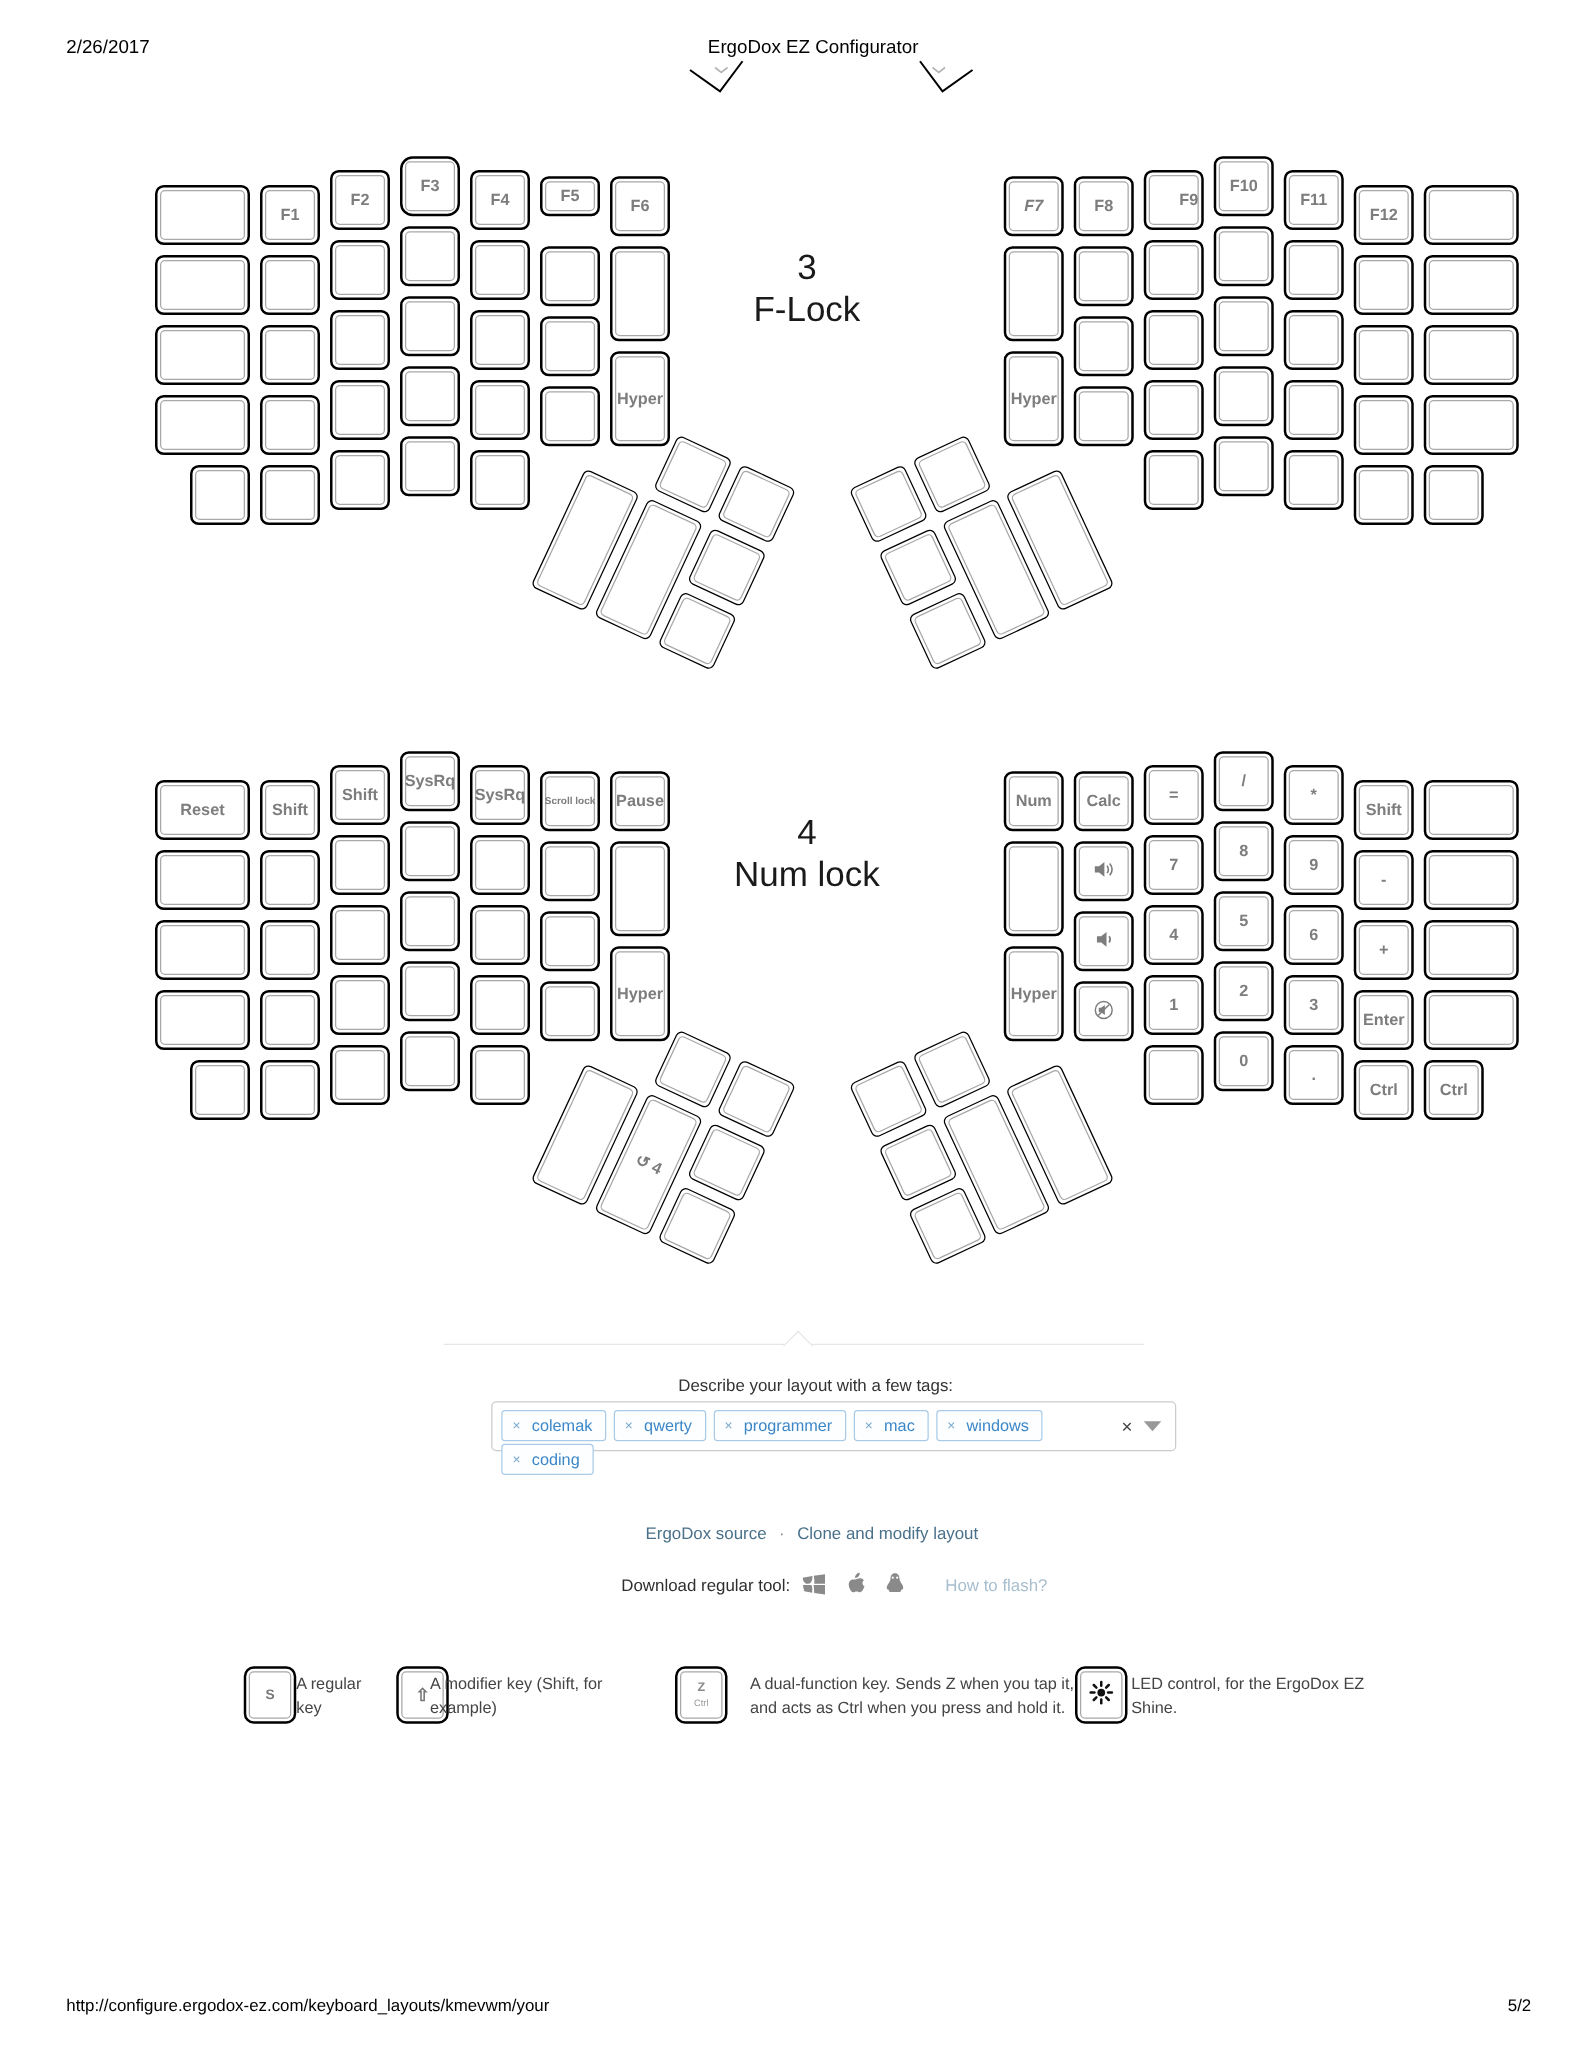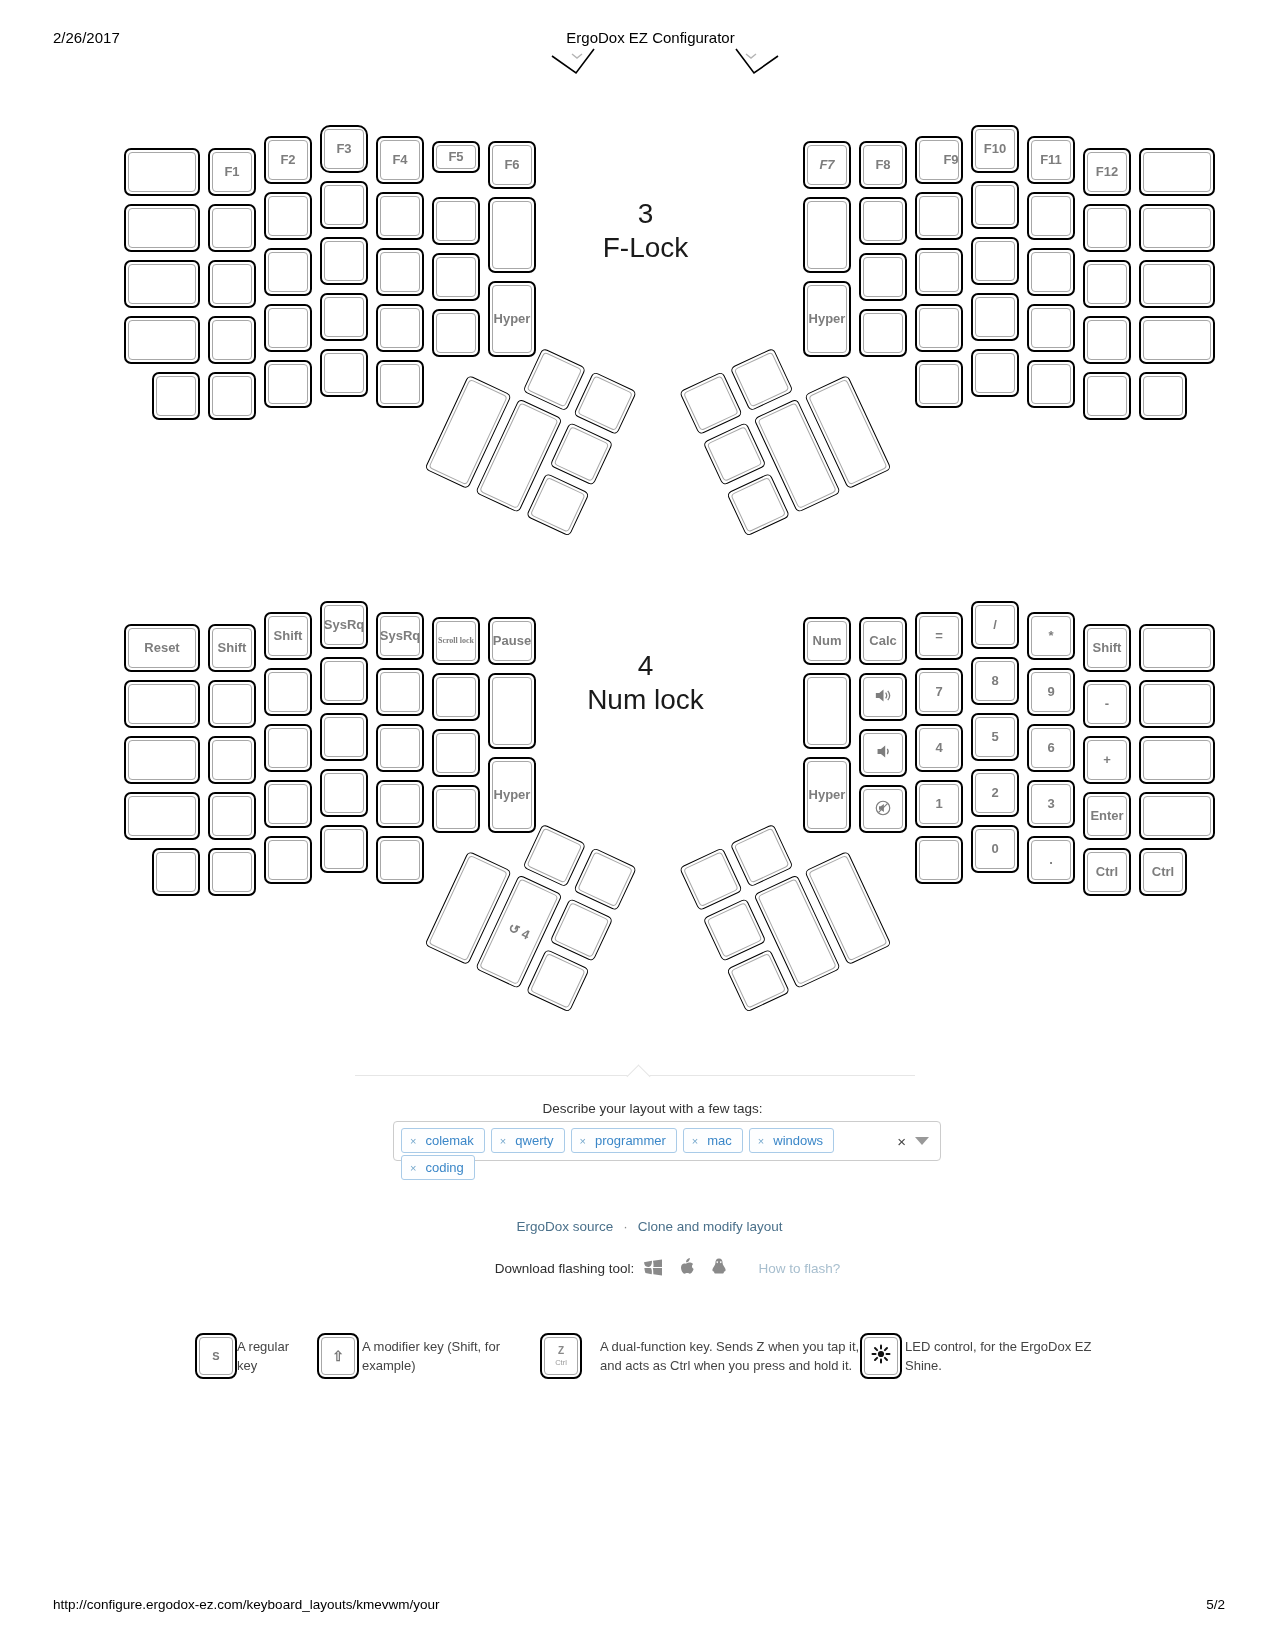--- a/index.html
+++ b/index.html
@@ -10,21 +10,21 @@
   .hdr-date{left:53px;}
   .hdr-title{left:0;width:1275px;text-align:center;transform:translateX(13px);}
 
   .cutoff{position:absolute;top:42px;}
 
   
   .key{position:absolute;background:#fff;border:2.5px solid #000;border-radius:7px;
        box-sizing:border-box;display:flex;align-items:center;justify-content:center;}
   .key::after{content:"";position:absolute;inset:2px;border:1px solid #a8a8a8;border-radius:4px;pointer-events:none;}
   .klabel{position:relative;z-index:1;font-weight:bold;color:#7d7d7d;font-size:13px;line-height:1.05;text-align:center;}
-  .key.small .klabel{font-size:8px;font-family:Liberation Serif, serif;}
+  .key.small .klabel{font-size:8px;}
   .thumb{position:absolute;width:168px;height:168px;}
   .thumb.tleft{transform:rotate(25deg);transform-origin:0 0;}
   .thumb.tright{transform:rotate(-25deg);transform-origin:100% 0;}
   .thumb .key{border-width:1.5px;border-radius:5px;}
 
   .layer-label{position:absolute;left:0;width:1275px;text-align:center;transform:translateX(8px);
                font-size:28px;line-height:34px;color:#1a1a1a;}
 
   .divider{position:absolute;left:355px;top:1075px;width:560px;border-top:1px solid #e6e6e6;}
   .notch{position:absolute;left:630px;top:1068px;width:16px;height:16px;background:#fff;
@@ -386,21 +386,21 @@
         </span></span>
     <span class="tag-clear">×</span>
     <span class="tag-dd"></span>
   </div>
 
   <div class="links-row">
     <a>ErgoDox source</a><span class="sep">·</span><a>Clone and modify layout</a>
   </div>
 
   <div class="flash-row">
-    <span>Download flashing tool:</span>
+    <span>Download regular tool:</span>
     <span class="ficon">
       <svg width="18" height="17" viewBox="0 0 20 18">
           <path fill="#8a8a8a" d="M0,3.1 L8.8,1.6 C9,3.2 8.6,5.6 7.6,7 6.4,8.6 4,8.8 2.6,8 1,7.2 0.4,5.2 0,3.1 Z M10,1.4 L20,0 L20,8.4 L10.4,8.4 C10.8,6 10.4,3.6 10,1.4 Z M0.4,9.6 L7.8,9.6 C9,11.6 8.8,14.4 8.6,16.4 L1.6,15.2 C1,13.4 0.6,11.6 0.4,9.6 Z M9.8,9.6 L20,9.6 L20,18 L10.4,16.6 C10.2,14.2 10.4,11.8 9.8,9.6 Z"></path>
         </svg>
     </span>
     <span class="ficon">
       <svg width="17" height="18" viewBox="0 0 17 18">
           <path fill="#8a8a8a" d="M11.8,0 c0.2,1.1 -0.3,2.2 -0.9,3 -0.7,0.8 -1.8,1.4 -2.8,1.3 -0.2,-1 0.3,-2.1 0.9,-2.8 C9.7,0.7 10.9,0.1 11.8,0 Z M8.6,5.3 c1,0 1.9,-0.7 3.2,-0.7 0.6,0 2.2,0.1 3.3,1.5 -1.7,1.2 -1.5,3.8 0.5,4.8 -0.5,1.6 -1.9,4.8 -3.7,4.8 -1,0 -1.3,-0.6 -2.6,-0.6 -1.3,0 -1.8,0.6 -2.7,0.6 C4.7,15.7 3,12.2 3,9.6 3,7 4.8,5.5 6.4,5.5 7.4,5.5 8,6 8.6,5.3 Z"></path>
         </svg>
     </span>
@@ -415,21 +415,21 @@
   <div class="leg-item" style="left:195px">
     <span class="lkey">
       <span class="kl" style="font-size:11px">S</span>
     </span>
     <span class="ltext" style="left:42px;width:64px">A regular key</span>
   </div>
   <div class="leg-item" style="left:317px">
     <span class="lkey">
       <span class="kl" style="font-size:14px">⇧</span>
     </span>
-    <span class="ltext" style="left:45px;width:145px">A modifier key (Shift, for example)</span>
+    <span class="ltext" style="left:27px;width:145px">A modifier key (Shift, for example)</span>
   </div>
   <div class="leg-item" style="left:540px">
     <span class="lkey">
       <span class="kl" style="font-size:10px;color:#888">Z</span>
       <span class="kl" style="font-size:7.5px;color:#9a9a9a;font-weight:normal;margin-top:2px">Ctrl</span>
     </span>
     <span class="ltext" style="left:60px;width:268px">A dual-function key. Sends Z when you tap it, and acts as Ctrl when you press and hold it.</span>
   </div>
   <div class="leg-item" style="left:860px">
     <span class="lkey">

